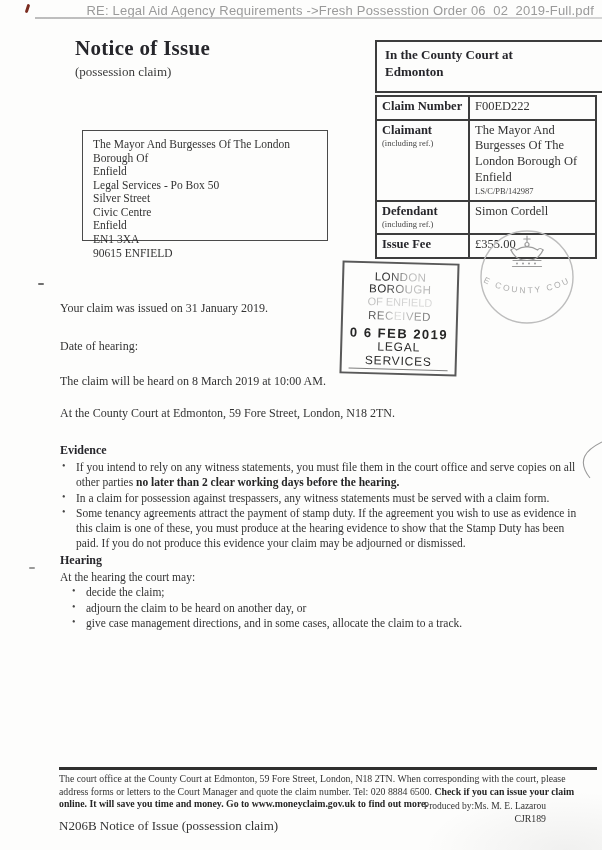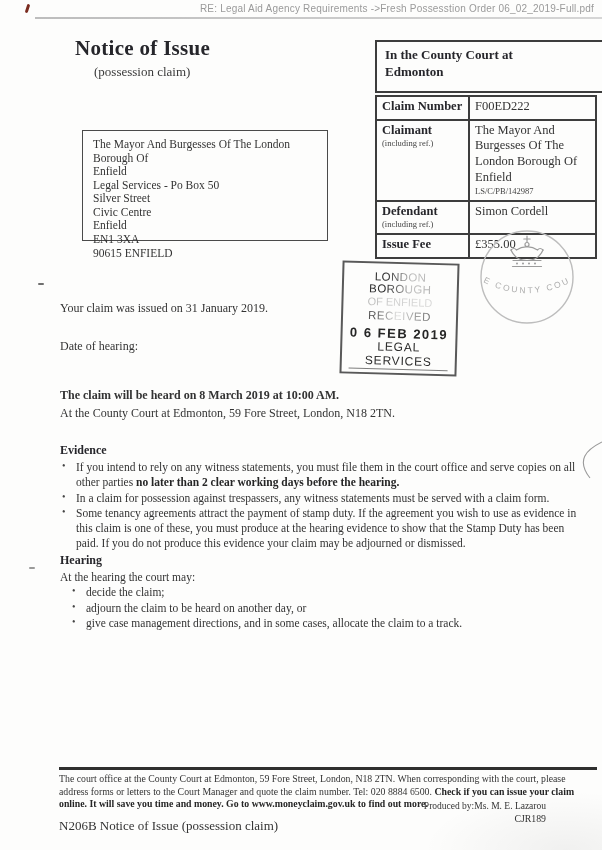--- a/index.html
+++ b/index.html
@@ -2,30 +2,30 @@
 <html><head>
 <meta charset="utf-8">
 <style>
   * { margin:0; padding:0; box-sizing:border-box; }
   html,body { background:#ffffff; }
   body { width:602px; height:850px; font-family:"Liberation Serif", serif; color:#333; }
   #page { position:relative; width:602px; height:850px; background:#fdfdfc; overflow:hidden; }
 
   
   .hdr-file { position:absolute; top:3px; right:8px; font-family:"Liberation Sans", sans-serif;
-              font-size:10px; color:#9a9a9a; letter-spacing:.2px; }
+              font-size:13px; color:#9a9a9a; letter-spacing:.2px; }
   .hdr-rule { position:absolute; top:17px; left:35px; width:567px; height:2px;
               background:linear-gradient(90deg,#bdbdbd,#d6d6d6); }
   .pen-tick { position:absolute; left:26px; top:4px; width:3px; height:9px;
               background:#7a2c20; transform:rotate(18deg); border-radius:2px; }
 
   
   .title-block { position:absolute; left:75px; top:36px; }
   .title-main { font-size:21px; font-weight:bold; color:#26262b; letter-spacing:.3px; }
-  .title-sub  { font-size:13px; color:#3a3a3a; margin-top:3px;margin-left:19px; }
+  .title-sub  { font-size:13px; color:#3a3a3a; margin-top:3px; }
 
   
   .court-box { position:absolute; left:375px; top:40px; width:260px; height:53px;
                border:2px solid #3d3d3d; padding:5px 8px 0 8px; }
   .court-box .l1 { font-size:13px; font-weight:bold; color:#26262b; }
   .court-box .l2 { font-size:13px; font-weight:bold; color:#26262b; margin-top:1px; }
 
   table.claims { position:absolute; left:375px; top:95px; width:222px; border-collapse:collapse; }
   table.claims td { border:2px solid #3d3d3d; vertical-align:top; padding:2px 5px 4px 5px;margin-top:16px; }
   td.lbl { width:93px; }
@@ -56,21 +56,21 @@
   .stamp .s5 { position:absolute; bottom:3px; left:7px; right:7px; font-size:12px;
                letter-spacing:.8px; border-bottom:1.5px solid rgba(42,42,42,.6); padding-bottom:1px; }
 
   
   .seal { position:absolute; left:477px; top:227px; width:100px; height:100px; }
 
   
   .para { position:absolute; left:60px; font-size:12px; color:#333; }
   .p-issued   { top:301px; }
   .p-hearing  { top:339px; }
-  .p-heard    { top:388px;font-weight:bold; }
+  .p-heard    { top:374px; }
   .p-location { top:406px; }
 
   .margin-dash { position:absolute; height:2px; background:#6f6f6f; border-radius:1px; }
 
   
   .section { position:absolute; left:60px; width:524px; font-size:11.5px; line-height:1.33; color:#333; }
   .sec-evidence { top:443px; }
   .sec-hearing  { top:553px; }
   .sec-h { font-size:12px; font-weight:bold; color:#26262b; margin-bottom:1px; }
   ul.dots { list-style:none; }

